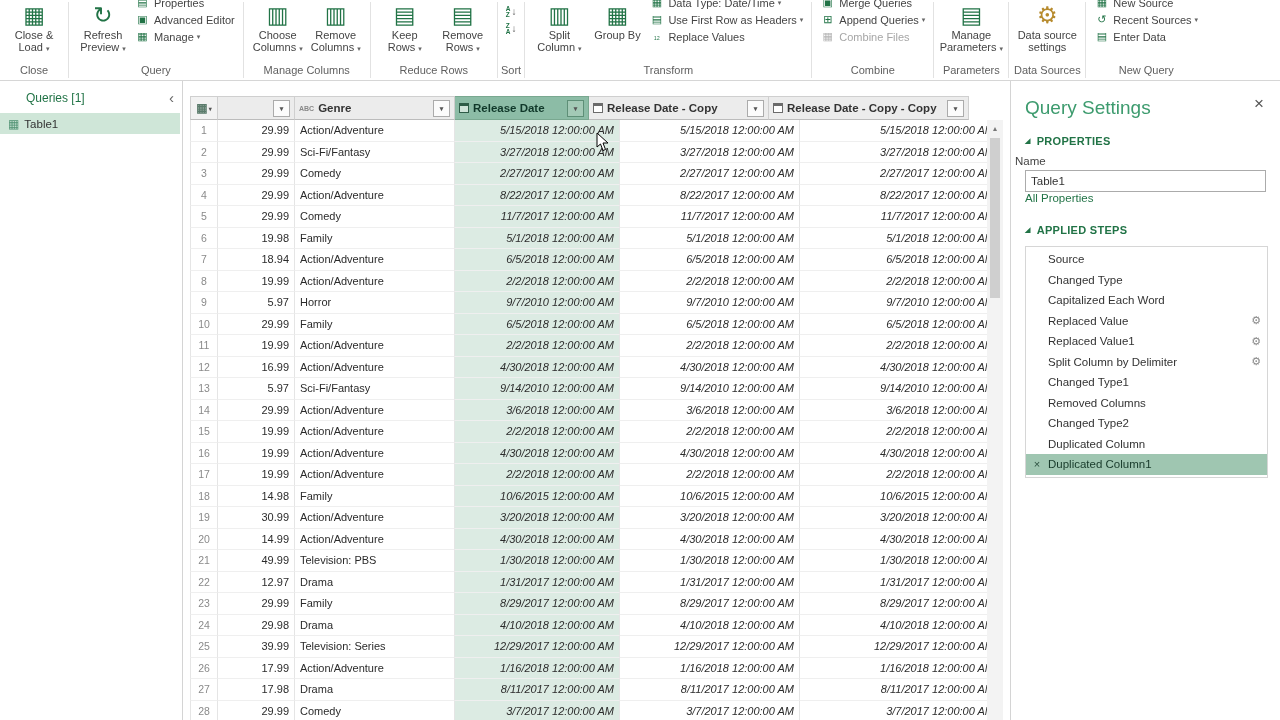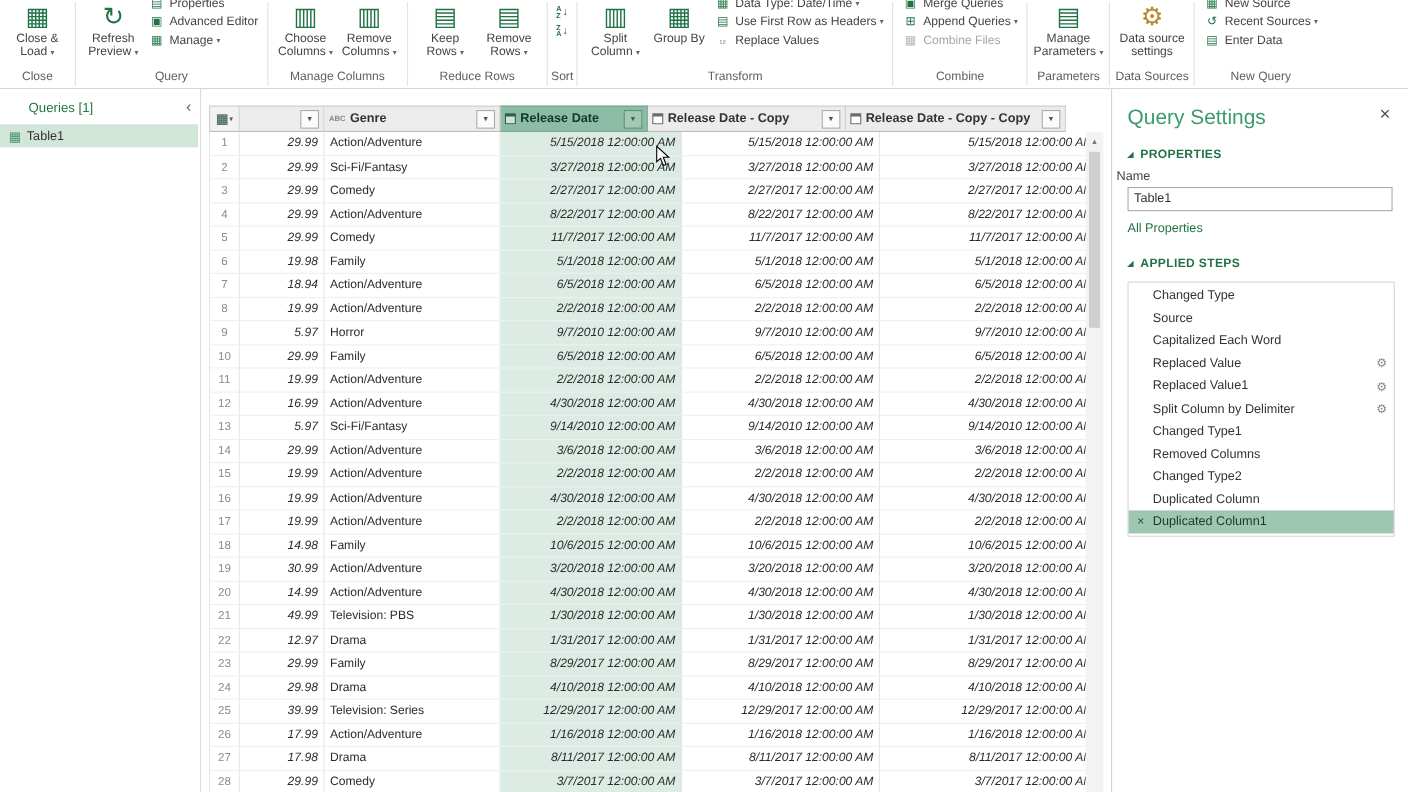--- a/index.html
+++ b/index.html
@@ -60,42 +60,42 @@
   .abc{font-size:7px;font-weight:700;color:#888;margin-right:4px;flex:none;}
   .calicon{width:10px;height:10px;border:1px solid #6b6b6b;border-top-width:3px;margin-right:4px;background:#fff;
            box-sizing:border-box;flex:none;}
   .gh.sel .calicon{border-color:#2e5c47;background:#cfe4d9;}
   .ghname{white-space:nowrap;overflow:hidden;}
   .grid-body{margin-left:7px;}
   .grow{display:flex;height:21.5px;box-sizing:border-box;}
   .gc{box-sizing:border-box;border-right:1px solid #e5e5e5;border-bottom:1px solid #efefef;
       padding:0 5px;font-size:11px;line-height:20px;color:#2b2b2b;white-space:nowrap;overflow:hidden;flex:none;}
   .rn{width:28px;text-align:center;color:#8a8a8a;border-left:1px solid #e5e5e5;font-size:10.5px;}
-  .price{width:77px;text-align:right;font-style:italic;}
+  .price{width:77px;text-align:right;}
   .genre{width:160px;}
   .date{width:165px;text-align:right;font-style:italic;background:#dcebe3;}
   .datec{width:180px;text-align:right;font-style:italic;}
   .datecc{width:200px;text-align:right;font-style:italic;}
 
   .vscroll{position:absolute;left:804px;top:39px;bottom:0;width:16px;background:#f3f3f3;z-index:40;}
   .vs-up{height:16px;display:flex;align-items:center;justify-content:center;color:#777;font-size:8px;}
   .vs-thumb{margin:2px auto 0;width:10px;height:160px;background:#cfcfcf;}
 
   
   .qs-panel{position:absolute;left:1010px;top:81px;width:270px;bottom:0;background:#fff;
             border-left:1px solid #d4d4d4;box-sizing:border-box;}
   .qs-title{font-size:19px;color:#3d9b6e;padding:16px 14px 10px 14px;}
   .qs-close{position:absolute;top:16px;right:16px;font-size:17px;color:#555;line-height:14px;}
   .qs-section{padding:6px 14px 2px 14px;color:#217346;font-weight:700;font-size:11px;letter-spacing:.3px;
               display:flex;align-items:center;}
   .tri{font-size:7px;color:#217346;margin-right:6px;}
   .qs-namelabel{margin:6px 14px 3px 4px;font-size:11.5px;color:#444;}
   .qs-name{margin:0 14px;width:calc(100% - 28px);height:22px;border:1px solid #ababab;font-size:11.5px;
            padding:0 5px;box-sizing:border-box;font-family:"Liberation Sans",sans-serif;color:#333;}
-  .qs-link{margin:10px 14px 14px 14px;font-size:11.5px;color:#217346;}
+  .qs-link{margin:0 14px 14px 14px;font-size:11.5px;color:#217346;}
   .steps{margin:8px 12px 0 14px;border:1px solid #d6d6d6;padding:2px 0;}
   .step{display:flex;align-items:center;height:20.5px;font-size:11.5px;color:#333;padding-right:6px;box-sizing:border-box;}
   .step.selected{background:#9fc6b1;color:#173a2a;}
   .stepx{width:22px;text-align:center;color:#2c5240;font-size:11px;flex:none;}
   .steplabel{flex:1;white-space:nowrap;overflow:hidden;text-overflow:ellipsis;}
   .stepgear{color:#8a8a8a;font-size:11px;margin-left:4px;flex:none;}
 
   .cursor{position:absolute;left:596px;top:132px;z-index:60;}
 </style>
 </head>
@@ -586,25 +586,25 @@
     <input class="qs-name" value="Table1" style="">
     <div class="qs-link">All Properties</div>
 
     <div class="qs-section">
       <span class="tri">◢</span>
       <span>APPLIED STEPS</span>
     </div>
     <div class="steps">
         <div class="step">
           <span class="stepx"></span>
+          <span class="steplabel">Source</span>
+        </div>
+        <div class="step">
+          <span class="stepx"></span>
           <span class="steplabel">Changed Type</span>
-        </div>
-        <div class="step">
-          <span class="stepx"></span>
-          <span class="steplabel">Source</span>
         </div>
         <div class="step">
           <span class="stepx"></span>
           <span class="steplabel">Capitalized Each Word</span>
         </div>
         <div class="step">
           <span class="stepx"></span>
           <span class="steplabel">Replaced Value</span>
           <span class="stepgear">⚙</span>
         </div>

